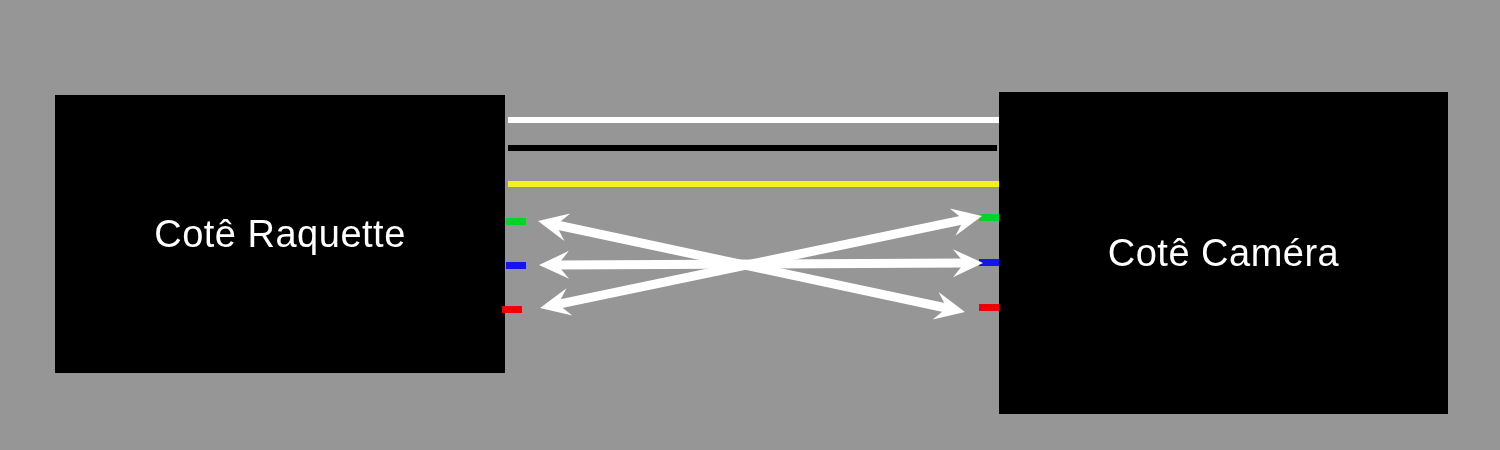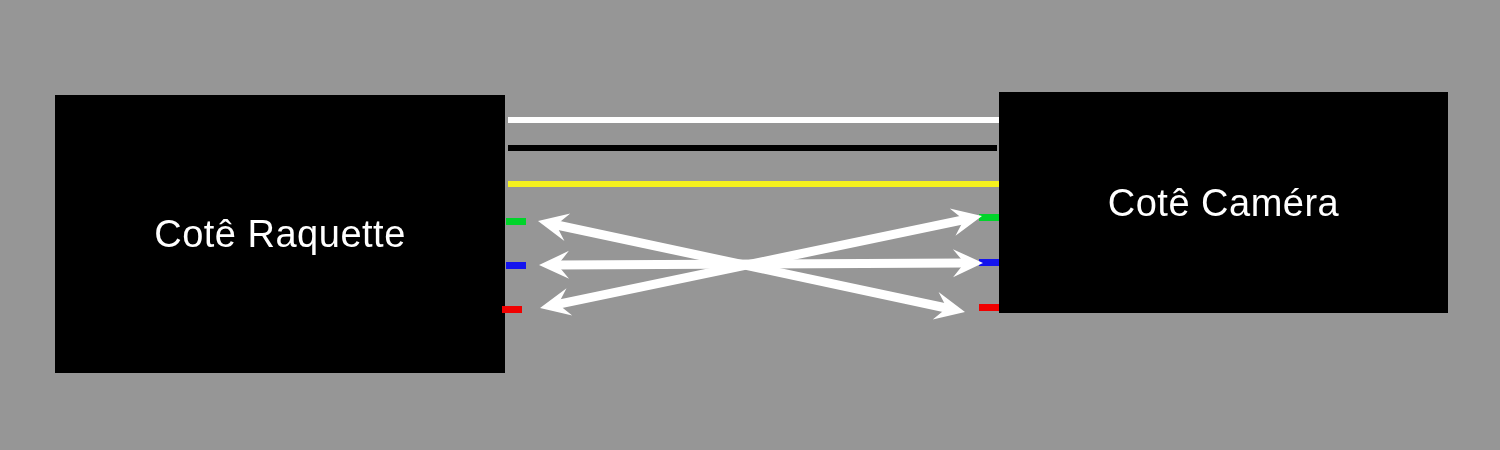--- a/index.html
+++ b/index.html
@@ -33,21 +33,21 @@
   .endpoint-box .endpoint-label {
     color: #ffffff;
     font-family: "Liberation Sans", sans-serif;
     font-size: 38px;
     font-weight: 400;
     letter-spacing: 0.5px;
     line-height: 1;
     white-space: nowrap;
   }
   #box-left  { left: 55px;  top: 95px; width: 450px; height: 278px; }
-  #box-right { left: 999px; top: 92px; width: 449px; height: 221px; }
+  #box-right { left: 999px; top: 92px; width: 449px; height: 322px; }
 
   
   .wire-straight {
     position: absolute;
     height: 6px;
   }
 
   
   .stub {
     position: absolute;

